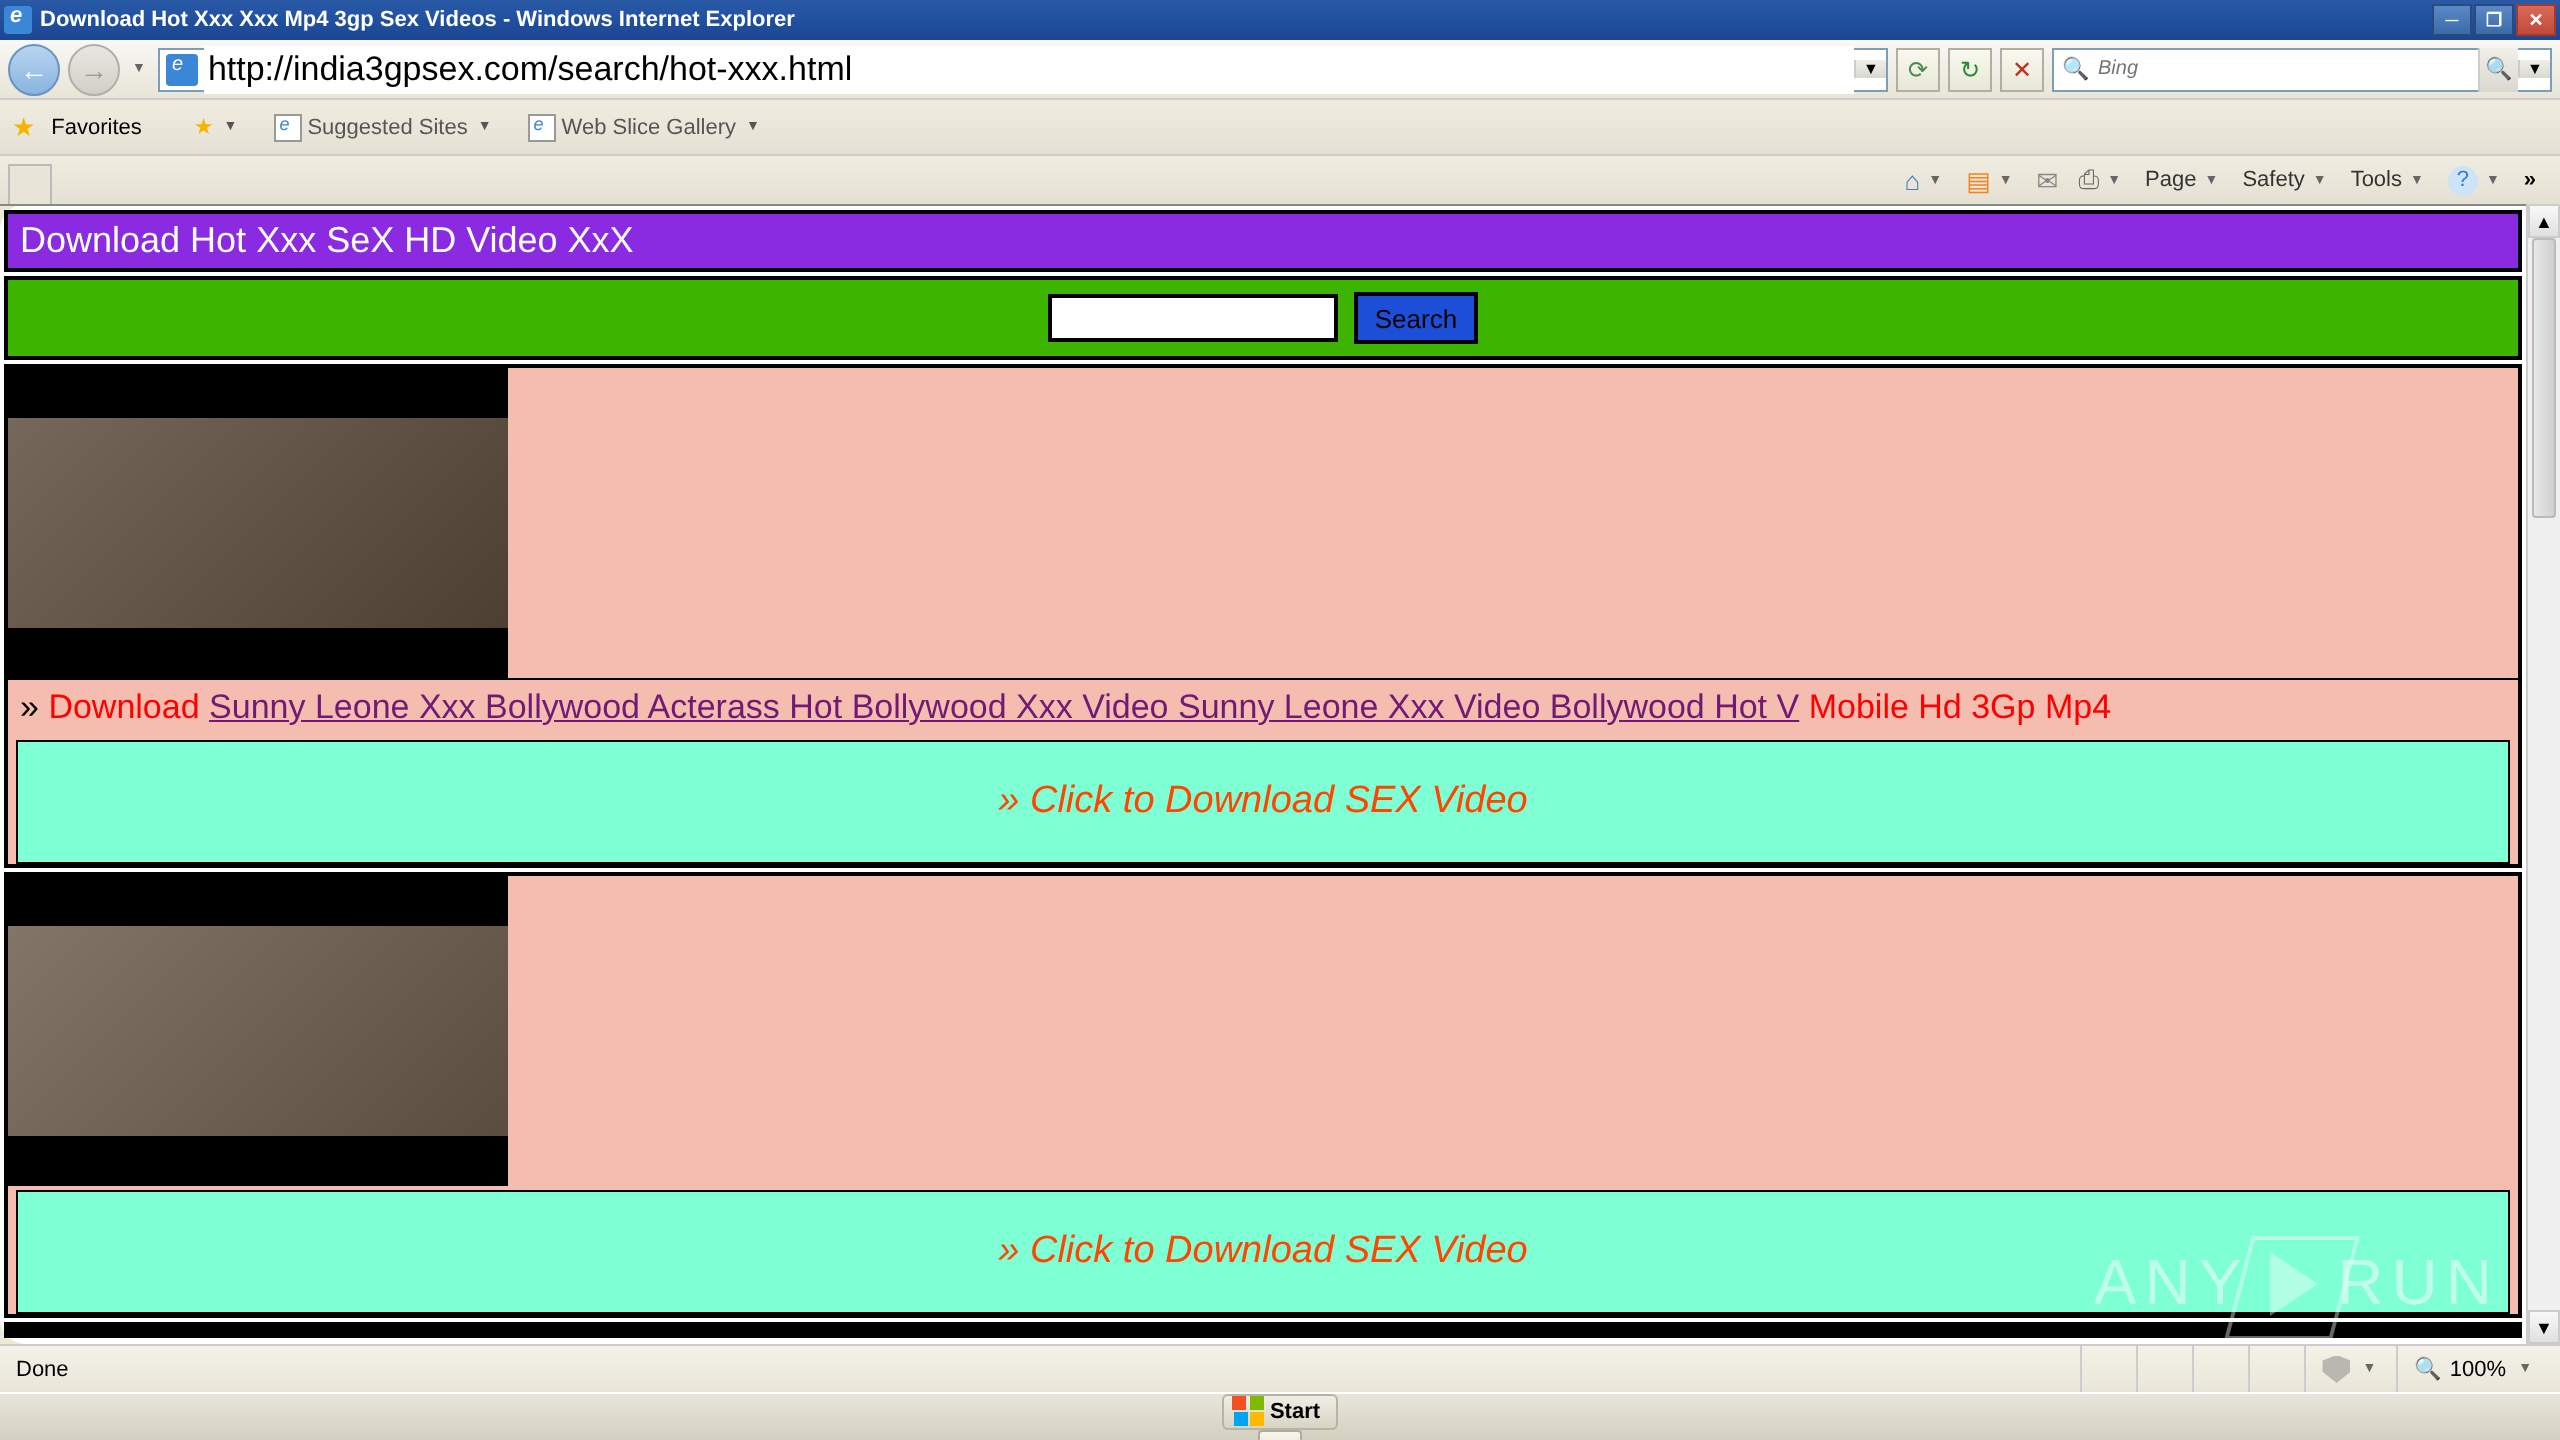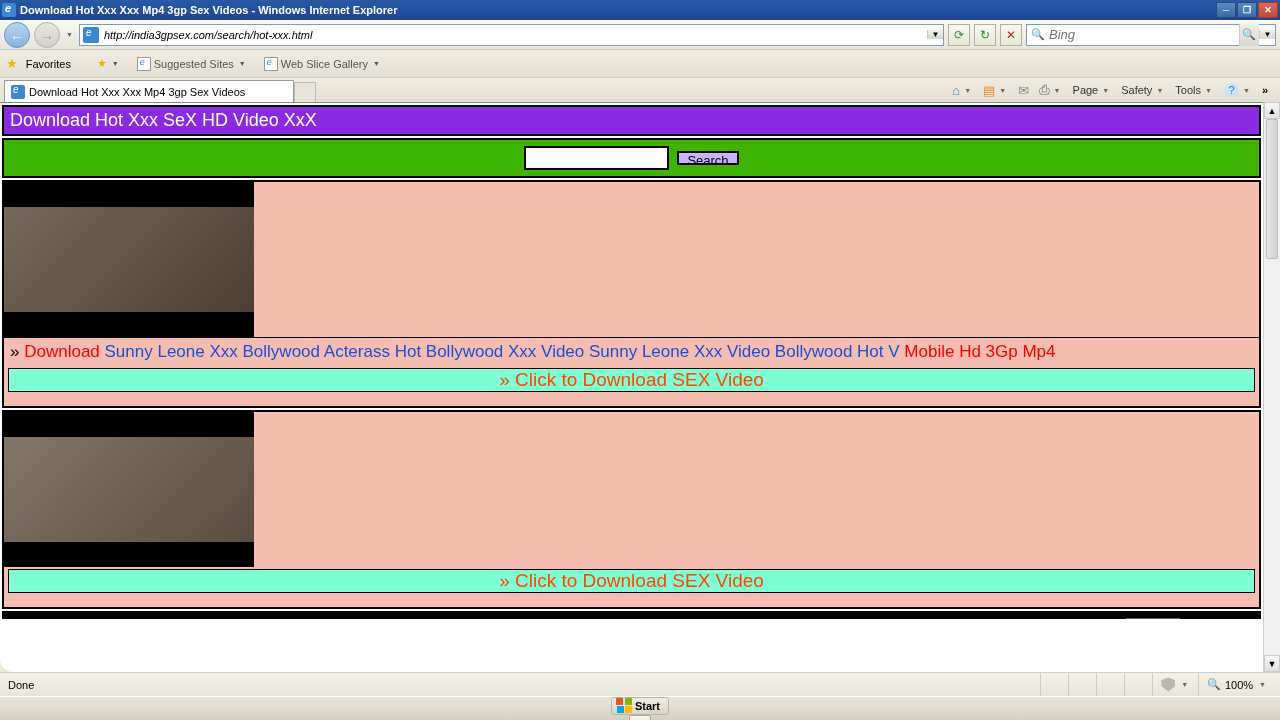--- a/index.html
+++ b/index.html
@@ -18,26 +18,26 @@
 .nav-toolbar { height: 30px; background: linear-gradient(to bottom, #f8f8f5, #e8e5d8); border-bottom: 1px solid #ccc; display: flex; align-items: center; padding: 0 4px; gap: 4px; }
 .nav-btn { width: 26px; height: 26px; border-radius: 50%; display: flex; align-items: center; justify-content: center; cursor: pointer; }
 .nav-back { background: linear-gradient(to bottom, #b8d4f0, #88b4e0); border: 1px solid #6a94c0; }
 .nav-fwd { background: linear-gradient(to bottom, #e8e8e0, #d0d0c8); border: 1px solid #b0b0a8; }
 .nav-arrow { font-size: 14px; color: #fff; }
 .nav-fwd .nav-arrow { color: #999; }
 .dropdown-tiny { font-size: 7px; color: #666; padding: 0 2px; cursor: pointer; }
 .url-bar { flex: 1; height: 22px; display: flex; align-items: center; background: #fff; border: 1px solid #7f9db9; }
 .url-icon { width: 16px; height: 16px; margin: 0 3px; background: #3a87d8; border-radius: 2px; position: relative; }
 .url-icon::after { content: "e"; position: absolute; top: 0; left: 3px; color: #fff; font-size: 10px; font-style: italic; }
-.url-text { flex: 1; font-size: 11px; color: #000; border: none; outline: none; padding: 2px; font-style: italic; }
+.url-text { flex: 1; font-size: 17px; color: #000; border: none; outline: none; padding: 2px; }
 .url-drop { width: 16px; background: linear-gradient(to bottom, #f0f0e8, #d8d8d0); border-left: 1px solid #ccc; display: flex; align-items: center; justify-content: center; font-size: 8px; cursor: pointer; }
 .tb-icon-btn { width: 22px; height: 22px; border: 1px solid #b0b0a0; background: linear-gradient(to bottom, #f8f8f0, #e8e8d8); display: flex; align-items: center; justify-content: center; cursor: pointer; font-size: 12px; }
 .search-box { width: 250px; height: 22px; display: flex; background: #fff; border: 1px solid #7f9db9; align-items: center; }
 .search-icon-s { width: 16px; height: 16px; margin: 0 3px; display: flex; align-items: center; justify-content: center; font-size: 11px; color: #999; }
-.search-input { flex: 1; border: none; outline: none; font-size: 13px; font-style: italic; color: #999; }
+.search-input { flex: 1; border: none; outline: none; font-size: 10px; font-style: italic; color: #999; }
 .search-go { width: 20px; height: 22px; background: linear-gradient(to bottom, #f0f0e8, #d8d8d0); border-left: 1px solid #ccc; display: flex; align-items: center; justify-content: center; cursor: pointer; font-size: 11px; color: #2a5aa5; }
 
 
 .fav-bar { height: 28px; background: linear-gradient(to bottom, #f0ede0, #e4e1d4); border-bottom: 1px solid #ccc; display: flex; align-items: center; padding: 0 6px; gap: 8px; font-size: 11px; }
 .fav-star { color: #f5b400; font-size: 13px; }
 .fav-item { display: flex; align-items: center; gap: 3px; padding: 2px 4px; cursor: pointer; color: #555; }
 .fav-item .dropdown-tiny { color: #555; }
 .page-icon-sm { width: 14px; height: 14px; background: #fff; border: 1px solid #999; position: relative; }
 .page-icon-sm::after { content: "e"; position: absolute; top: -1px; left: 2px; color: #3a87d8; font-size: 9px; font-style: italic; }
 
@@ -58,30 +58,30 @@
 .scrollbar-v { width: 17px; background: #f0f0f0; border-left: 1px solid #ccc; position: relative; }
 .scroll-arrow { height: 17px; background: linear-gradient(to bottom, #f8f8f8, #e0e0e0); border: 1px solid #ccc; display: flex; align-items: center; justify-content: center; font-size: 9px; cursor: pointer; position: absolute; left: 0; right: 0; }
 .scroll-arrow.up { top: 0; }
 .scroll-arrow.down { bottom: 0; }
 .scroll-thumb { position: absolute; top: 17px; left: 2px; right: 2px; height: 140px; background: linear-gradient(to right, #e8e8e8, #d0d0d0); border: 1px solid #bbb; border-radius: 2px; cursor: pointer; }
 
 
 .page-header-bar { background: #8a2be2; color: #fff; font-size: 18px; padding: 3px 6px; border: 2px solid #000; margin: 2px; }
 .search-row { background: #3cb400; border: 2px solid #000; margin: 2px; padding: 6px; display: flex; justify-content: center; gap: 8px; align-items: center; }
 .page-search-input { width: 145px; height: 24px; border: 2px solid #000; background: #fff; padding: 2px 4px; font-size: 13px; }
-.page-search-btn { height: 14px; padding: 0 8px; border: 2px solid #000; background: #c4b5fd; font-size: 13px; cursor: pointer; }
+.page-search-btn { height: 26px; padding: 0 8px; border: 2px solid #000; background: #1d4ed8; font-size: 13px; cursor: pointer; }
 .video-block { border: 2px solid #000; margin: 2px; background: #f5bdaf; }
 .thumb { width: 250px; height: 155px; background: #000; display: flex; align-items: center; justify-content: center; }
 .thumb-inner { width: 250px; height: 105px; background: linear-gradient(135deg, #8a7a6a, #5a4a3a); opacity: 0.85; }
 .thumb-inner2 { width: 250px; height: 105px; background: linear-gradient(135deg, #9a8a7a, #6a5a4a); opacity: 0.85; }
 .video-title-row { padding: 4px 6px; font-size: 17px; border-top: 1px solid #000; }
 .vt-arrow { color: #000; }
 .vt-red { color: #ff0000; }
-.vt-blue { color: #1d4ed8; }
-.download-banner { background: #7fffd4; border: 1px solid #000; margin: 2px 4px 14px; padding: 0; text-align: center; font-size: 19px; color: #ff4500; cursor: pointer; }
+.vt-blue { color: #701a75; text-decoration: underline; }
+.download-banner { background: #7fffd4; border: 1px solid #000; margin: 2px 4px 0; padding: 19px; text-align: center; font-size: 19px; color: #ff4500; cursor: pointer; font-style: italic; }
 
 
 .status-bar { position: absolute; bottom: 24px; left: 0; right: 0; height: 24px; background: linear-gradient(to bottom, #f4f2e8, #e8e5d8); border-top: 1px solid #ccc; display: flex; align-items: center; font-size: 11px; padding: 0 4px; gap: 15px; }
 .status-left { padding: 0 4px; }
 .status-cells { margin-left: auto; display: flex; align-items: center; height: 100%; }
 .status-cell { border-left: 1px solid #ccc; height: 100%; display: flex; align-items: center; padding: 0 8px; gap: 4px; }
 .status-cell.empty { width: 28px; }
 .globe-icon { width: 14px; height: 14px; border-radius: 50%; background: radial-gradient(circle at 30% 30%, #8ac8f0, #3a87d8); }
 .shield-z { width: 14px; height: 14px; background: #b8b8b0; clip-path: polygon(50% 0, 100% 20%, 100% 60%, 50% 100%, 0 60%, 0 20%); position: relative; }
 .zoom-icon { font-size: 11px; color: #555; }
@@ -161,24 +161,20 @@
     <span class="dropdown-tiny">▼</span>
   </div>
   <div class="fav-item">
     <span class="page-icon-sm"></span>
     <span>Web Slice Gallery</span>
     <span class="dropdown-tiny">▼</span>
   </div>
 </div>
 
 <div class="tab-bar">
-  <div class="page-tab">
-    <span class="tab-icon"></span>
-    <span style="white-space:nowrap;overflow:hidden;text-overflow:ellipsis;">Download Hot Xxx Xxx Mp4 3gp Sex Videos</span>
-  </div>
   <div class="new-tab"></div>
   <div class="cmd-bar">
     <div class="cmd-item">
         <span class="cmd-icon" style="color:#4a7ab8;">⌂</span>
         <span class="dropdown-tiny">▼</span>
       </div>
     <div class="cmd-item">
         <span class="cmd-icon" style="color:#f58220;">▤</span>
         <span class="dropdown-tiny">▼</span>
       </div>

